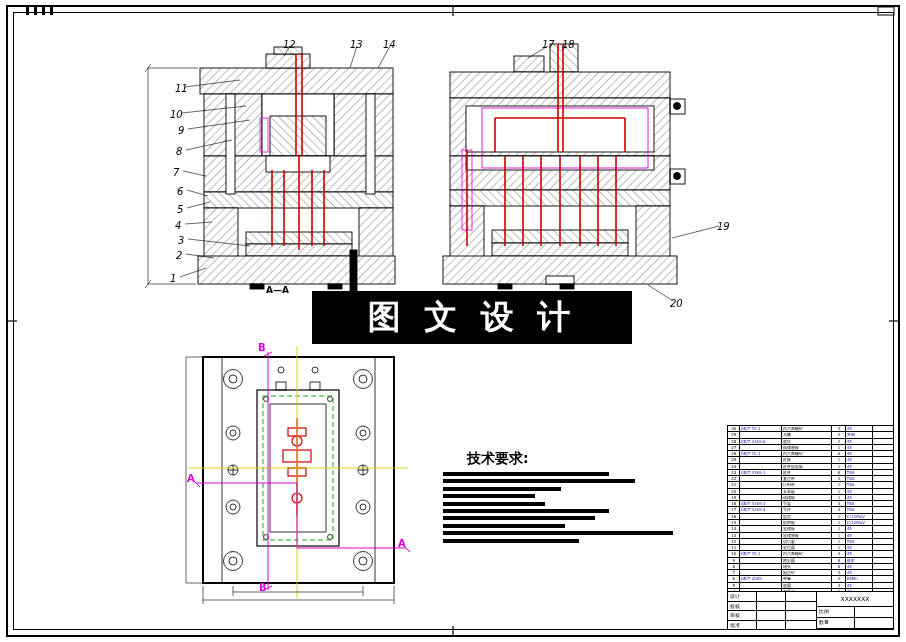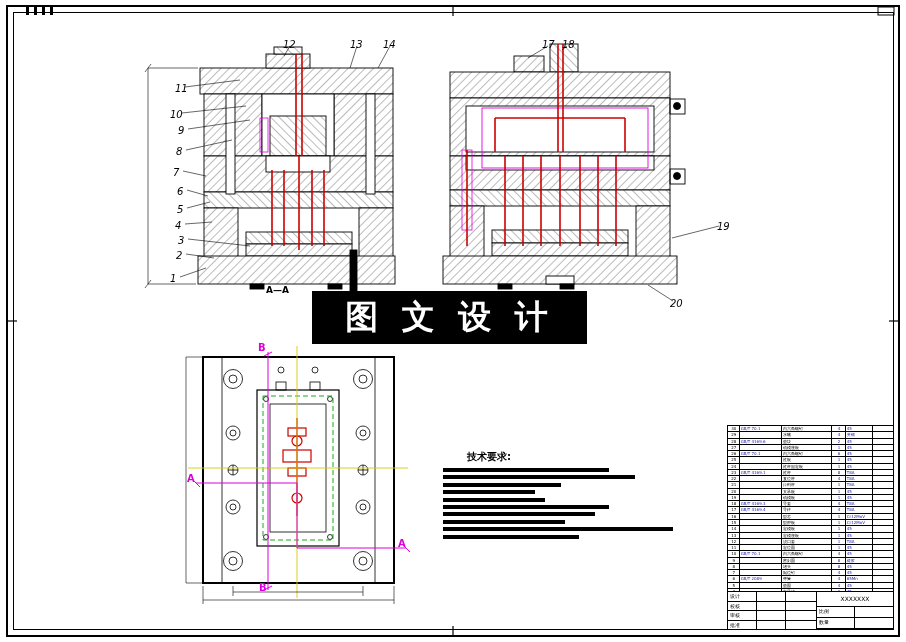--- a/index.html
+++ b/index.html
@@ -1,26 +1,26 @@
 <!DOCTYPE html>
 <html><head>
 <meta charset="utf-8">
 <style>
   html,body{margin:0;padding:0;background:#888;}
   .page{position:relative;width:906px;height:642px;background:#fff;overflow:hidden;
         font-family:"DejaVu Sans","Liberation Sans",sans-serif;}
   .outer-border{position:absolute;left:6px;top:5px;right:6px;bottom:5px;border:2px solid #000;}
   .inner-border{position:absolute;left:13px;top:12px;right:12px;bottom:12px;border:1px solid #000;}
   svg{position:absolute;left:0;top:0;}
-  .banner{position:absolute;left:312px;top:291px;width:275px;height:53px;background:#000;
+  .banner{position:absolute;left:312px;top:291px;width:320px;height:53px;background:#000;
           color:#fff;display:flex;align-items:center;justify-content:center;
           font-size:33px;font-weight:bold;letter-spacing:6px;z-index:5;}
   .section-label{position:absolute;left:266px;top:285px;font-size:9px;font-weight:bold;z-index:6;}
   .tech{position:absolute;left:443px;top:450px;z-index:4;}
-  .tech-title{font-size:10px;font-weight:bold;margin-left:24px;margin-bottom:4px;}
+  .tech-title{font-size:14px;font-weight:bold;margin-left:24px;margin-bottom:4px;}
   .tbar{height:4px;background:#000;margin-bottom:3.4px;}
   .callout{position:absolute;font-size:10px;font-style:italic;color:#000;z-index:4;line-height:1;}
   .pmarker{position:absolute;font-size:10px;font-weight:bold;color:#dd00dd;z-index:4;line-height:1;}
   
   .parts{position:absolute;left:727px;top:425px;width:167px;z-index:4;background:#fff;}
   .prow{display:flex;height:5.27px;border-left:1px solid #000;border-right:1px solid #000;border-top:0.5px solid #000;}
   .prow:first-child{border-top:1px solid #000;}
   .pcell{font-size:4px;line-height:5px;overflow:hidden;white-space:nowrap;border-right:0.5px solid #000;padding-left:1px;color:#000;}
   .pcell:nth-child(1){width:10px;text-align:center;}
   .pcell:nth-child(2){width:42px;color:#2222aa;}

